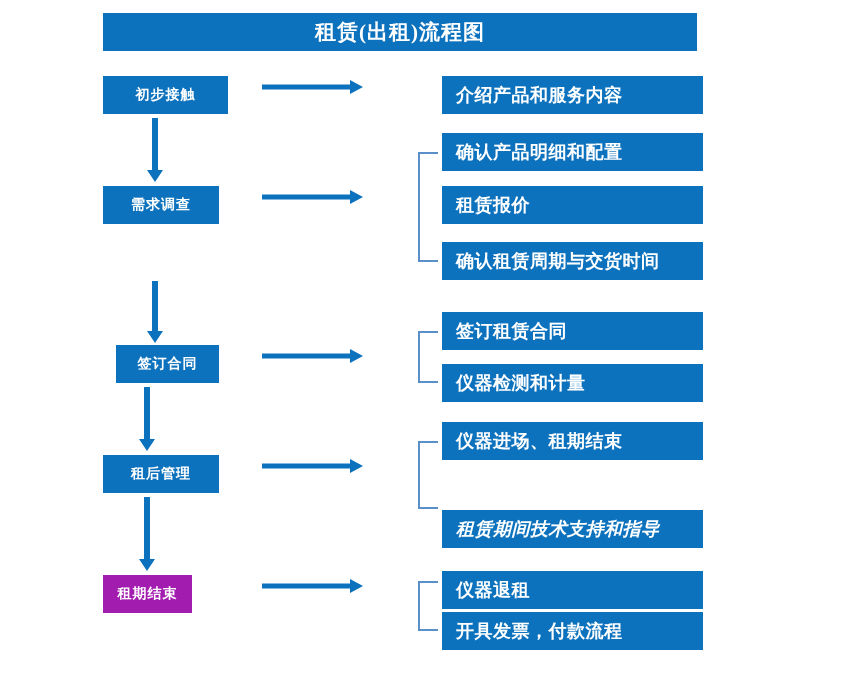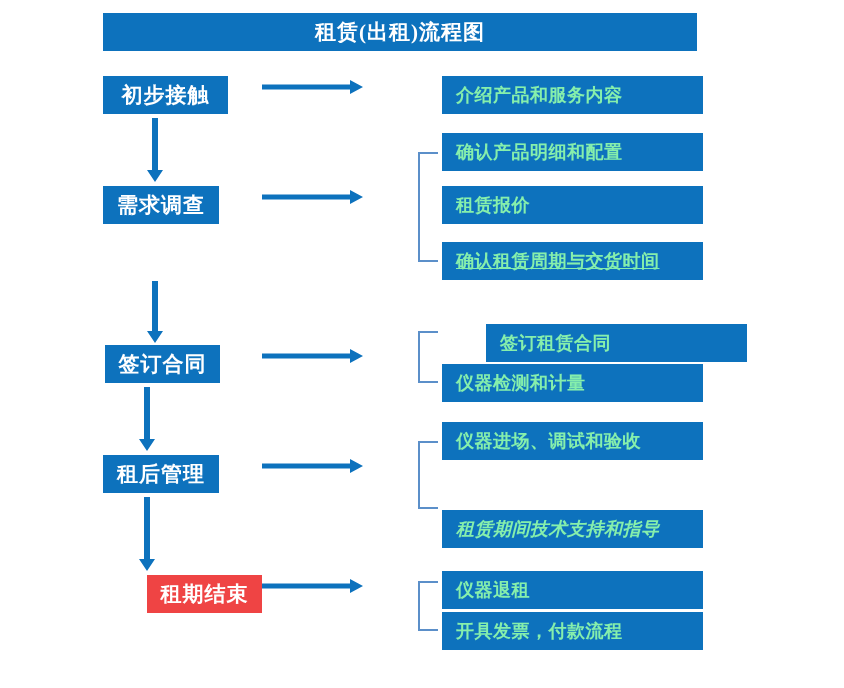--- a/index.html
+++ b/index.html
@@ -39,33 +39,33 @@
 
   
   .stage-box {
     position: absolute;
     height: 38px;
     background: #0d72bd;
     color: #ffffff;
     display: flex;
     align-items: center;
     justify-content: center;
-    font-size: 21px;
+    font-size: 14px;
     font-weight: bold;
     letter-spacing: 1px;
   }
 
   
   .detail-box {
     position: absolute;
     left: 442px;
     width: 261px;
     height: 38px;
     background: #0d72bd;
-    color: #86efac;
+    color: #ffffff;
     display: flex;
     align-items: center;
     font-size: 18px;
     font-weight: bold;
     padding-left: 14px;
     box-sizing: border-box;
     letter-spacing: 0.5px;
   }
 
   
@@ -94,30 +94,30 @@
 </head>
 <body>
 
 <div id="canvas">
 
   <div class="title-bar">租赁(出租)流程图</div>
 
   <div id="dynamic-layer">
       <div class="stage-box" style="left: 103px; top: 76px; width: 125px; background: rgb(13, 114, 189);">初步接触</div>
       <div class="stage-box" style="left: 103px; top: 186px; width: 116px; background: rgb(13, 114, 189);">需求调查</div>
-      <div class="stage-box" style="left: 105px; top: 345px; width: 115px; background: rgb(13, 114, 189);">签订合同</div>
+      <div class="stage-box" style="left: 116px; top: 345px; width: 103px; background: rgb(13, 114, 189);">签订合同</div>
       <div class="stage-box" style="left: 103px; top: 455px; width: 116px; background: rgb(13, 114, 189);">租后管理</div>
-      <div class="stage-box" style="left: 103px; top: 575px; width: 115px; background: #ef4444; margin-left: 44px;">租期结束</div>
+      <div class="stage-box" style="left: 103px; top: 575px; width: 89px; background: #a21caf;">租期结束</div>
       <div class="detail-box" style="top: 76px; background: rgb(13, 114, 189);">介绍产品和服务内容</div>
       <div class="detail-box" style="top: 133px; background: rgb(13, 114, 189);">确认产品明细和配置</div>
       <div class="detail-box" style="top: 186px; background: rgb(13, 114, 189);">租赁报价</div>
-      <div class="detail-box" style="top: 242px; background: rgb(13, 114, 189); text-decoration: underline;">确认租赁周期与交货时间</div>
-      <div class="detail-box" style="top: 324px; background: rgb(13, 114, 189); margin-left: 44px;">签订租赁合同</div>
+      <div class="detail-box" style="top: 242px; background: rgb(13, 114, 189);">确认租赁周期与交货时间</div>
+      <div class="detail-box" style="top: 312px; background: rgb(13, 114, 189);">签订租赁合同</div>
       <div class="detail-box" style="top: 364px; background: rgb(13, 114, 189);">仪器检测和计量</div>
-      <div class="detail-box" style="top: 422px; background: rgb(13, 114, 189);">仪器进场、调试和验收</div>
+      <div class="detail-box" style="top: 422px; background: rgb(13, 114, 189);">仪器进场、租期结束</div>
       <div class="detail-box" style="top: 510px; background: rgb(13, 114, 189); font-style: italic;">租赁期间技术支持和指导</div>
       <div class="detail-box" style="top: 571px; background: rgb(13, 114, 189);">仪器退租</div>
       <div class="detail-box" style="top: 612px; background: rgb(13, 114, 189);">开具发票，付款流程</div>
       <div class="bracket" style="top: 152px; height: 110px; border-color: rgb(91, 143, 201);"></div>
       <div class="bracket" style="top: 331px; height: 52px; border-color: rgb(91, 143, 201);"></div>
       <div class="bracket" style="top: 441px; height: 68px; border-color: rgb(91, 143, 201);"></div>
       <div class="bracket" style="top: 581px; height: 50px; border-color: rgb(91, 143, 201);"></div>
       <div class="arrow-right" style="top: 79px;"><svg width="101" height="16" viewBox="0 0 101 16">
           <path d="M0 5.5 H88 V1 L101 8 L88 15 V10.5 H0 Z" fill="#0d72bd"></path>
         </svg></div>

